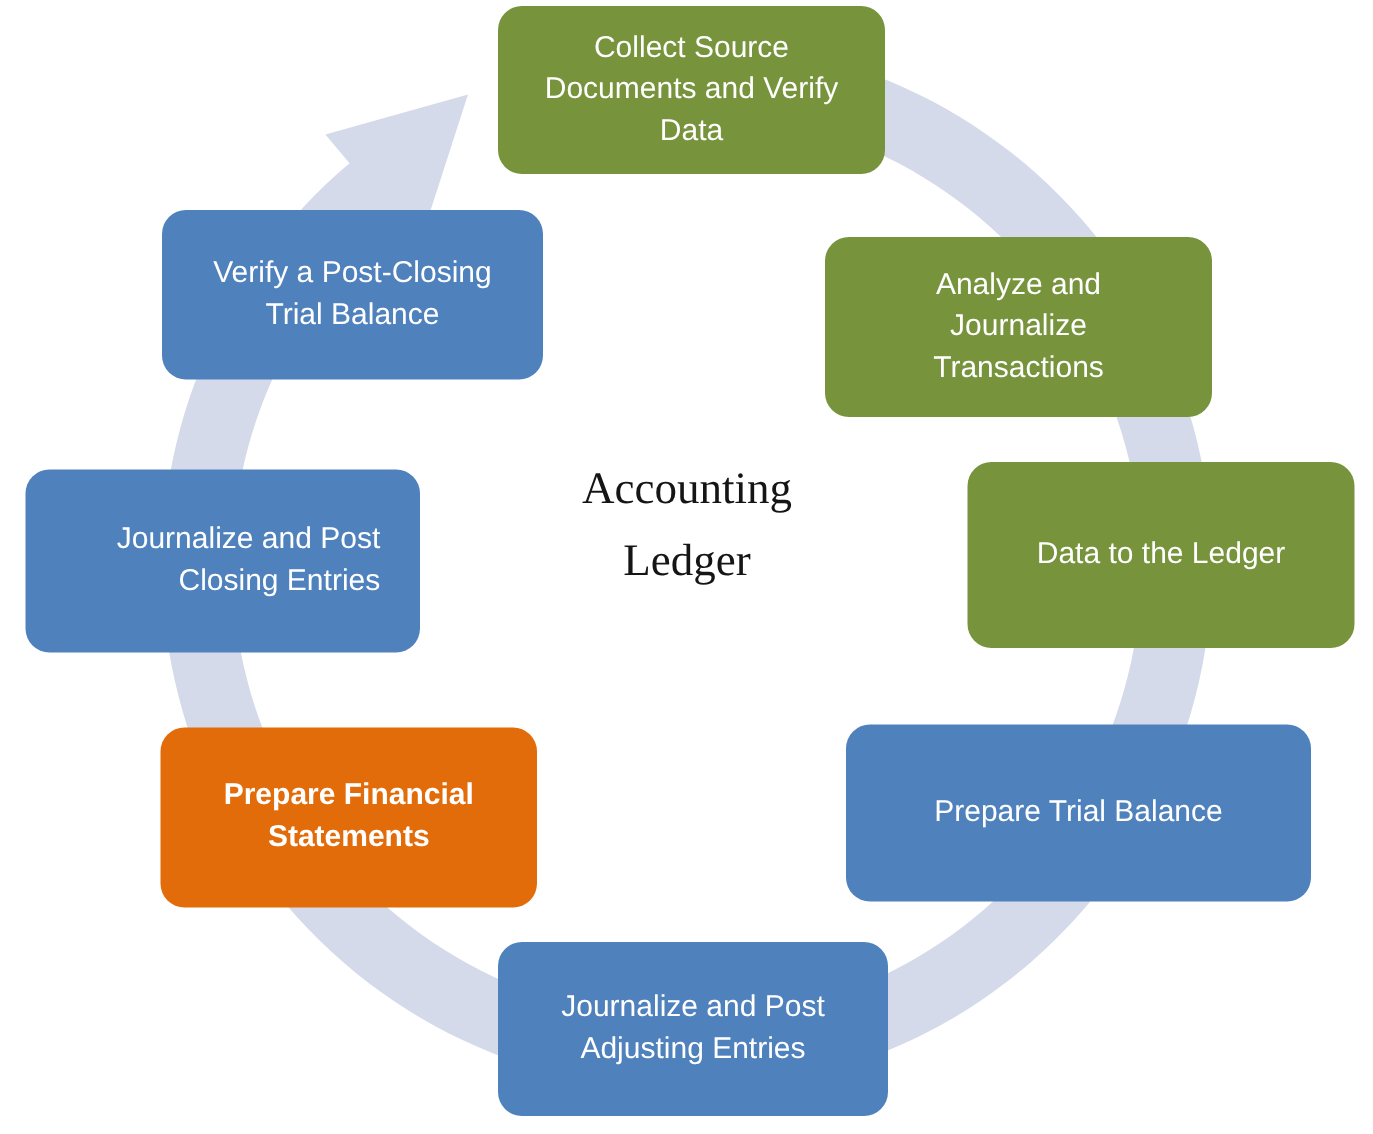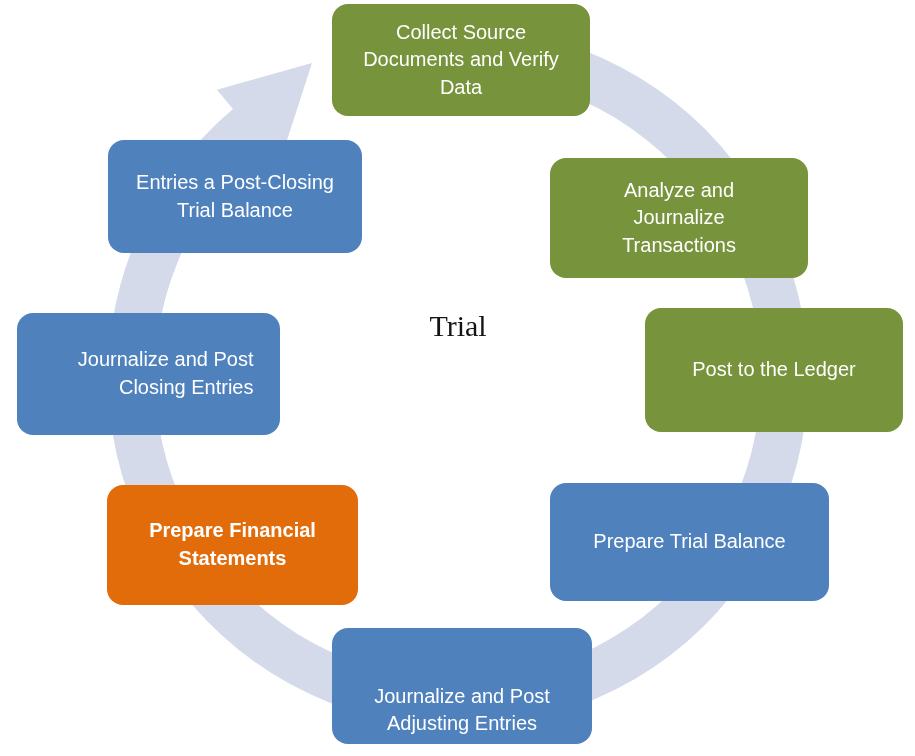--- a/index.html
+++ b/index.html
@@ -31,34 +31,34 @@
     z-index: 2;
     display: flex;
     align-items: center;
     justify-content: center;
     text-align: center;
     border-radius: 16px;
     color: var(--c-label, #ffffff);
     font-size: 20px;
     line-height: 1.38;
     box-sizing: border-box;
-    padding: 6px 12px;
+    padding: 19px 12px;
   }
   .node span { display: inline-block; }
   .node-green  { background: var(--c-green,  #77933C); }
   .node-blue   { background: var(--c-blue,   #4F81BD); }
   .node-orange { background: var(--c-orange, #E36C0A); }
 
   .pos-collect       { left: 332px; top: 4px;   width: 258px; height: 112px; }
   .pos-collect span       { max-width: 220px; }
   .pos-analyze       { left: 550px; top: 138px; width: 258px; height: 120px; margin-top: 20px; }
   .pos-analyze span       { max-width: 160px; }
   .pos-post-ledger   { left: 645px; top: 308px; width: 258px; height: 124px; }
-  .pos-trial         { left: 550px; top: 483px; width: 279px; height: 118px; }
-  .pos-adjusting     { left: 332px; top: 628px; width: 260px; height: 116px; align-items: flex-end; }
+  .pos-trial         { left: 564px; top: 483px; width: 310px; height: 118px; }
+  .pos-adjusting     { left: 332px; top: 628px; width: 260px; height: 116px; }
   .pos-adjusting span     { max-width: 210px; }
   .pos-financial     { left: 107px; top: 485px; width: 251px; height: 120px; font-weight: bold; }
   .pos-financial span     { max-width: 190px; }
   .pos-closing       { left: 17px;  top: 313px; width: 263px; height: 122px; }
   .pos-closing span       { max-width: 210px; text-align: right; }
   .pos-post-closing  { left: 108px; top: 140px; width: 254px; height: 113px; }
   .pos-post-closing span  { max-width: 200px; }
 
   .diagram-title {
     position: absolute;
@@ -83,48 +83,49 @@
          A350 350 0 1 1 233.0 108.9
          L216.9 89.7
          L312 63
          L279.3 164.1
          L263.2 144.9
          A303 303 0 1 0 384.7 83.0
          Z"></path>
   </svg>
 
   <div class="diagram-title">
-    <div>Trial</div>
+    <div>Accounting</div>
+    <div>Ledger</div>
   </div>
 
   <div class="node node-green pos-collect">
     <span>Collect Source Documents and Verify Data</span>
   </div>
 
   <div class="node node-green pos-analyze">
     <span>Analyze and Journalize Transactions</span>
   </div>
 
   <div class="node node-green pos-post-ledger">
-    <span>Post to the Ledger</span>
+    <span>Data to the Ledger</span>
   </div>
 
   <div class="node node-blue pos-trial">
     <span>Prepare Trial Balance</span>
   </div>
 
   <div class="node node-blue pos-adjusting">
     <span>Journalize and Post Adjusting Entries</span>
   </div>
 
   <div class="node node-orange pos-financial">
     <span>Prepare Financial Statements</span>
   </div>
 
   <div class="node node-blue pos-closing">
     <span>Journalize and Post Closing Entries</span>
   </div>
 
   <div class="node node-blue pos-post-closing">
-    <span>Entries a Post-Closing Trial Balance</span>
+    <span>Verify a Post-Closing Trial Balance</span>
   </div>
 
 </div>
 
 </body></html>

